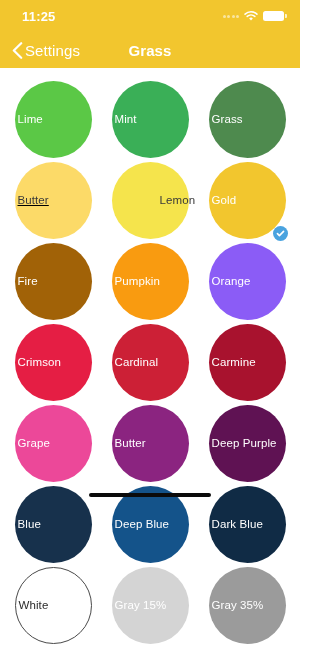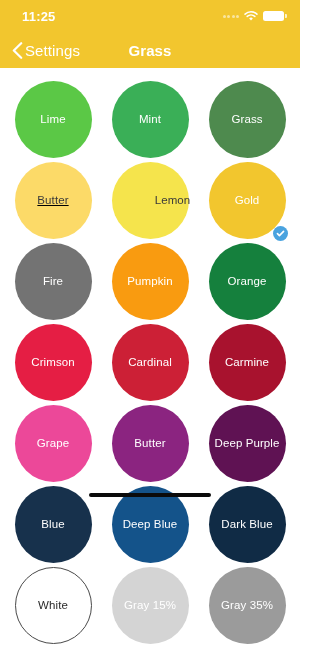--- a/index.html
+++ b/index.html
@@ -65,21 +65,21 @@
     padding:13px 9px 0 9px;
     display:grid;
     grid-template-columns:repeat(3, 1fr);
     grid-auto-rows:81px;
     column-gap:9px; row-gap:0px;
     justify-items:center;
   }
   .swatch {
     position:relative;
     width:77px; height:77px; border-radius:50%;
-    display:flex; align-items:center; justify-content:center;
+    display:flex; align-items:center; 
     cursor:pointer;
   }
   .swatch-label {
     font-size:11.5px; text-align:center; line-height:1.1;
     padding:0 3px; letter-spacing:.1px;
   }
   .check-badge {
     position:absolute; right:-2px; bottom:-2px;
     width:15px; height:15px; border-radius:50%;
     background:#4AA3DF;
@@ -149,27 +149,27 @@
         <div class="swatch-label" style="color: rgb(58, 58, 58); margin-left: 45px;">Lemon</div>
       </div>
       <div class="swatch" style="background: rgb(242, 198, 46);">
         <div class="swatch-label" style="color: rgb(255, 255, 255);">Gold</div>
         <div class="check-badge" style="background: rgb(74, 163, 223);">
           <svg viewBox="0 0 10 10">
             <path d="M1.6 5.2l2.2 2.2 4.6-4.8" stroke="#ffffff" stroke-width="1.8" fill="none" stroke-linecap="round" stroke-linejoin="round"></path>
           </svg>
         </div>
       </div>
-      <div class="swatch" style="background: #737373;">
+      <div class="swatch" style="background: #a16207;">
         <div class="swatch-label" style="color: rgb(255, 255, 255);">Fire</div>
       </div>
       <div class="swatch" style="background: rgb(249, 155, 16);">
         <div class="swatch-label" style="color: rgb(255, 255, 255);">Pumpkin</div>
       </div>
-      <div class="swatch" style="background: #15803d;">
+      <div class="swatch" style="background: #8b5cf6;">
         <div class="swatch-label" style="color: rgb(255, 255, 255);">Orange</div>
       </div>
       <div class="swatch" style="background: rgb(229, 30, 68);">
         <div class="swatch-label" style="color: rgb(255, 255, 255);">Crimson</div>
       </div>
       <div class="swatch" style="background: rgb(204, 32, 54);">
         <div class="swatch-label" style="color: rgb(255, 255, 255);">Cardinal</div>
       </div>
       <div class="swatch" style="background: rgb(168, 18, 46);">
         <div class="swatch-label" style="color: rgb(255, 255, 255);">Carmine</div>

